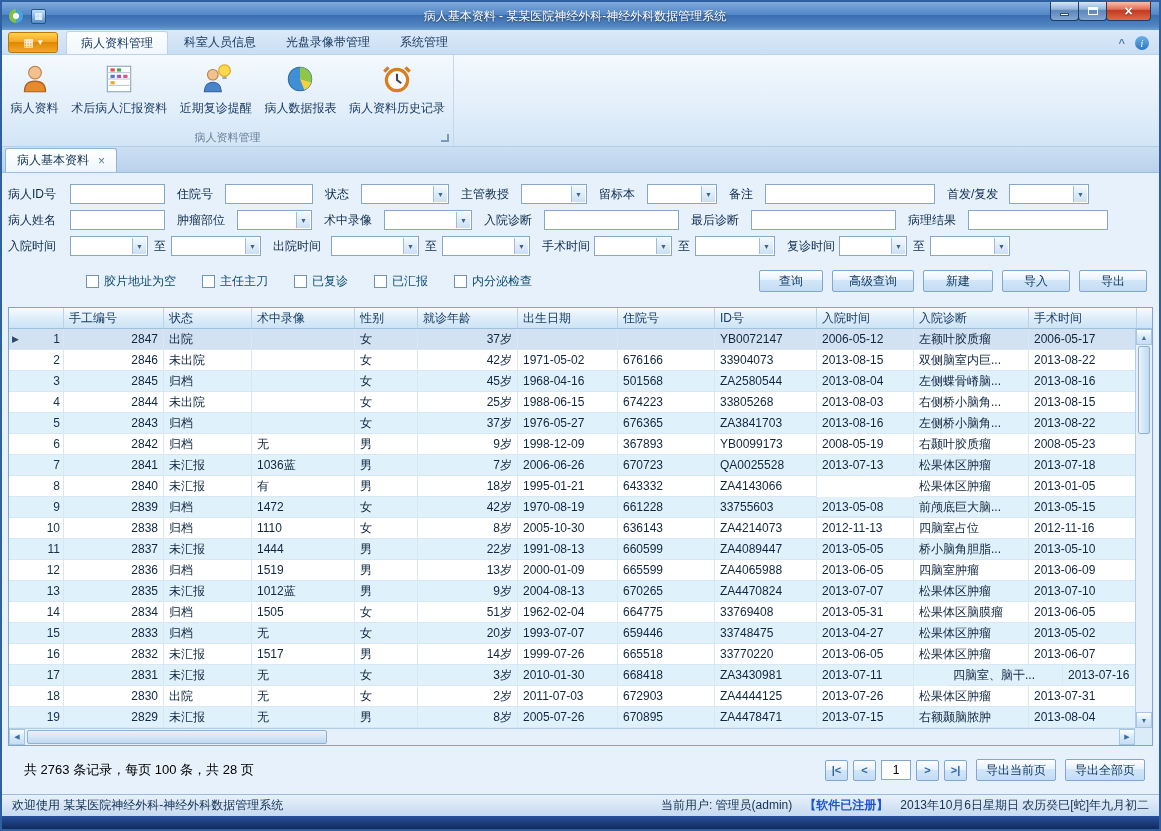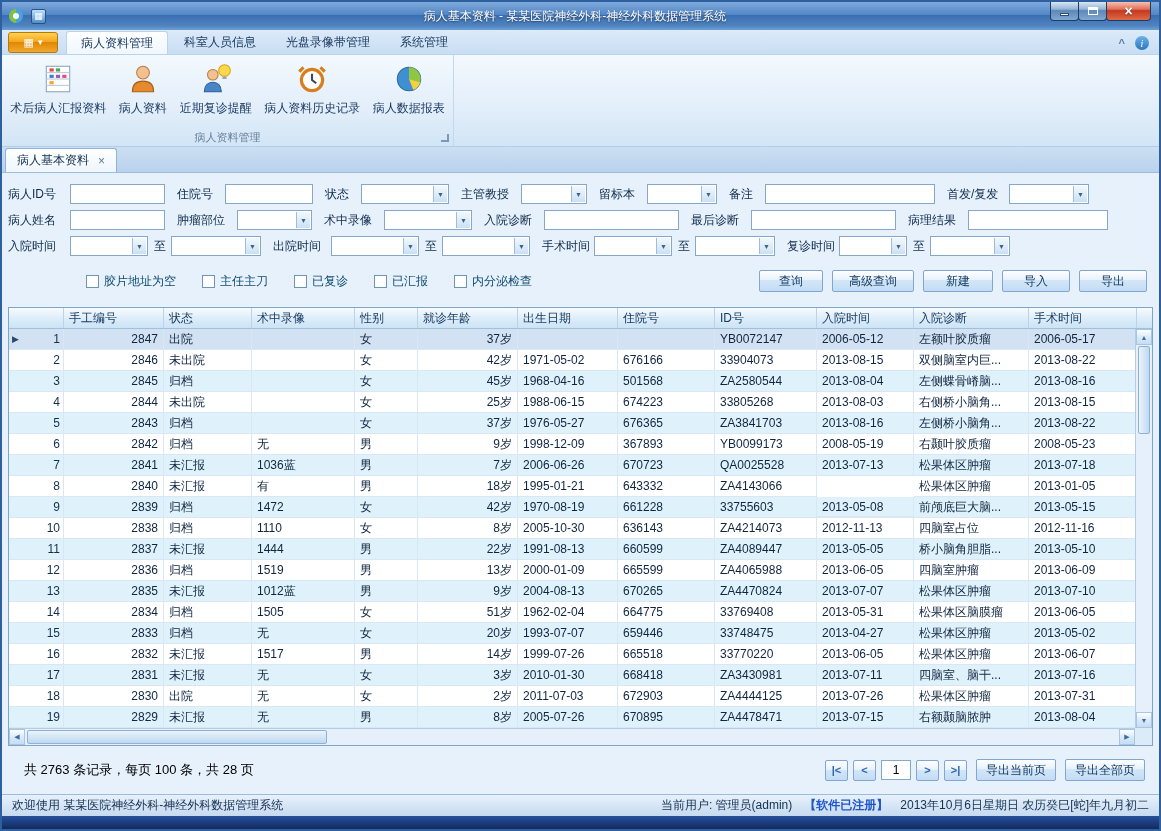--- a/index.html
+++ b/index.html
@@ -145,73 +145,73 @@
       <span class="infoicon">i</span>
     </div>
   </div>
 
   <div class="ribbon">
     <div class="rgroup">
       <div class="rbuttons">
           <div class="rbtn">
             <div class="ricon">
               <svg viewBox="0 0 32 32">
+                <circle cx="16" cy="10" r="6" fill="#f2c18f" stroke="#b97f45"></circle>
+                <path d="M6 28c0-7 4-10 10-10s10 3 10 10z" fill="#e78a2e" stroke="#a85f1a"></path>
+              </svg>
+            </div>
+            <div class="rlabel">病人资料</div>
+          </div>
+          <div class="rbtn">
+            <div class="ricon">
+              <svg viewBox="0 0 32 32">
                 <rect x="5" y="4" width="22" height="24" fill="#fff" stroke="#8aa4bd"></rect>
                 <line x1="5" y1="10" x2="27" y2="10" stroke="#b9c8d6"></line>
                 <line x1="5" y1="16" x2="27" y2="16" stroke="#b9c8d6"></line>
                 <line x1="5" y1="22" x2="27" y2="22" stroke="#b9c8d6"></line>
                 <rect x="8" y="6" width="4" height="3" fill="#e24b4b"></rect>
                 <rect x="14" y="6" width="4" height="3" fill="#49a94e"></rect>
                 <rect x="8" y="12" width="4" height="3" fill="#3f7fd2"></rect>
                 <rect x="14" y="12" width="4" height="3" fill="#9b59b6"></rect>
                 <rect x="8" y="18" width="4" height="3" fill="#f0a830"></rect>
                 <rect x="20" y="12" width="4" height="3" fill="#e24b8c"></rect>
               </svg>
             </div>
             <div class="rlabel">术后病人汇报资料</div>
           </div>
           <div class="rbtn">
             <div class="ricon">
               <svg viewBox="0 0 32 32">
-                <circle cx="16" cy="10" r="6" fill="#f2c18f" stroke="#b97f45"></circle>
-                <path d="M6 28c0-7 4-10 10-10s10 3 10 10z" fill="#e78a2e" stroke="#a85f1a"></path>
-              </svg>
-            </div>
-            <div class="rlabel">病人资料</div>
-          </div>
-          <div class="rbtn">
-            <div class="ricon">
-              <svg viewBox="0 0 32 32">
                 <circle cx="13" cy="12" r="5" fill="#f2c18f" stroke="#b97f45"></circle>
                 <path d="M5 28c0-6 3.5-9 8-9s8 3 8 9z" fill="#4a84c8" stroke="#2c5c94"></path>
                 <circle cx="24" cy="8" r="5.5" fill="#ffd84d" stroke="#d9a416"></circle>
                 <path d="M22 14h4v2h-4z" fill="#9fa8b0"></path>
               </svg>
             </div>
             <div class="rlabel">近期复诊提醒</div>
+          </div>
+          <div class="rbtn">
+            <div class="ricon">
+              <svg viewBox="0 0 32 32">
+                <circle cx="16" cy="16" r="11" fill="#3f8fd2" stroke="#2a6aa0"></circle>
+                <path d="M16 16V5A11 11 0 0 1 26.6 19z" fill="#8fc644"></path>
+                <path d="M16 16l10.6 3A11 11 0 0 1 20 26.2z" fill="#f5d23c"></path>
+              </svg>
+            </div>
+            <div class="rlabel">病人数据报表</div>
           </div>
           <div class="rbtn">
             <div class="ricon">
               <svg viewBox="0 0 32 32">
                 <path d="M8 5l-4 4M24 5l4 4" stroke="#d97e1e" stroke-width="3" fill="none"></path>
                 <circle cx="16" cy="17" r="10" fill="#fff" stroke="#d97e1e" stroke-width="3"></circle>
                 <path d="M16 11v6l4 3" stroke="#445" stroke-width="2" fill="none"></path>
               </svg>
             </div>
             <div class="rlabel">病人资料历史记录</div>
-          </div>
-          <div class="rbtn">
-            <div class="ricon">
-              <svg viewBox="0 0 32 32">
-                <circle cx="16" cy="16" r="11" fill="#3f8fd2" stroke="#2a6aa0"></circle>
-                <path d="M16 16V5A11 11 0 0 1 26.6 19z" fill="#8fc644"></path>
-                <path d="M16 16l10.6 3A11 11 0 0 1 20 26.2z" fill="#f5d23c"></path>
-              </svg>
-            </div>
-            <div class="rlabel">病人数据报表</div>
           </div>
         </div>
       <div class="rgroup-caption">
         <span>病人资料管理</span>
         <span class="launcher"></span>
       </div>
     </div>
   </div>
 
   <div class="doctabs">
@@ -628,21 +628,21 @@
             </div>
             <div class="gcell r" style="width: 100px;">2831</div>
             <div class="gcell" style="width: 88px;">未汇报</div>
             <div class="gcell" style="width: 103px;">无</div>
             <div class="gcell" style="width: 63px;">女</div>
             <div class="gcell r" style="width: 100px;">3岁</div>
             <div class="gcell" style="width: 100px;">2010-01-30</div>
             <div class="gcell" style="width: 97px;">668418</div>
             <div class="gcell" style="width: 102px;">ZA3430981</div>
             <div class="gcell" style="width: 97px;">2013-07-11</div>
-            <div class="gcell" style="width: 115px;">四脑室、脑干...</div>
+            <div class="gcell" style="width: 115px; margin-left: 34px;">四脑室、脑干...</div>
             <div class="gcell" style="width: 108px;">2013-07-16</div>
           </div>
           <div class="grow">
             <div class="gcell ind" style="width: 55px;">
               <div class="selarrow"></div>
               <div class="rownum">18</div>
             </div>
             <div class="gcell r" style="width: 100px;">2830</div>
             <div class="gcell" style="width: 88px;">出院</div>
             <div class="gcell" style="width: 103px;">无</div>

